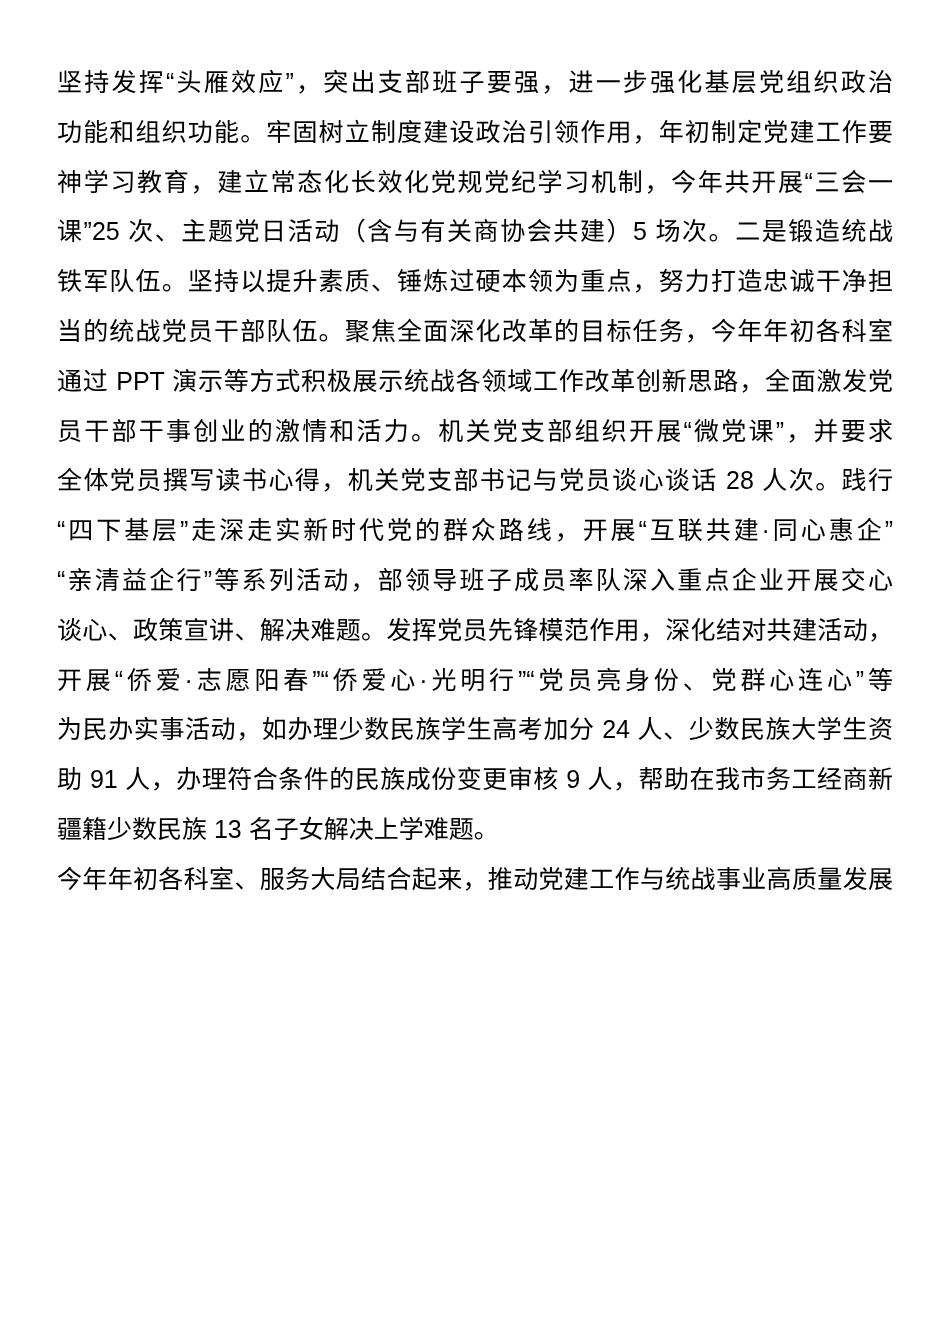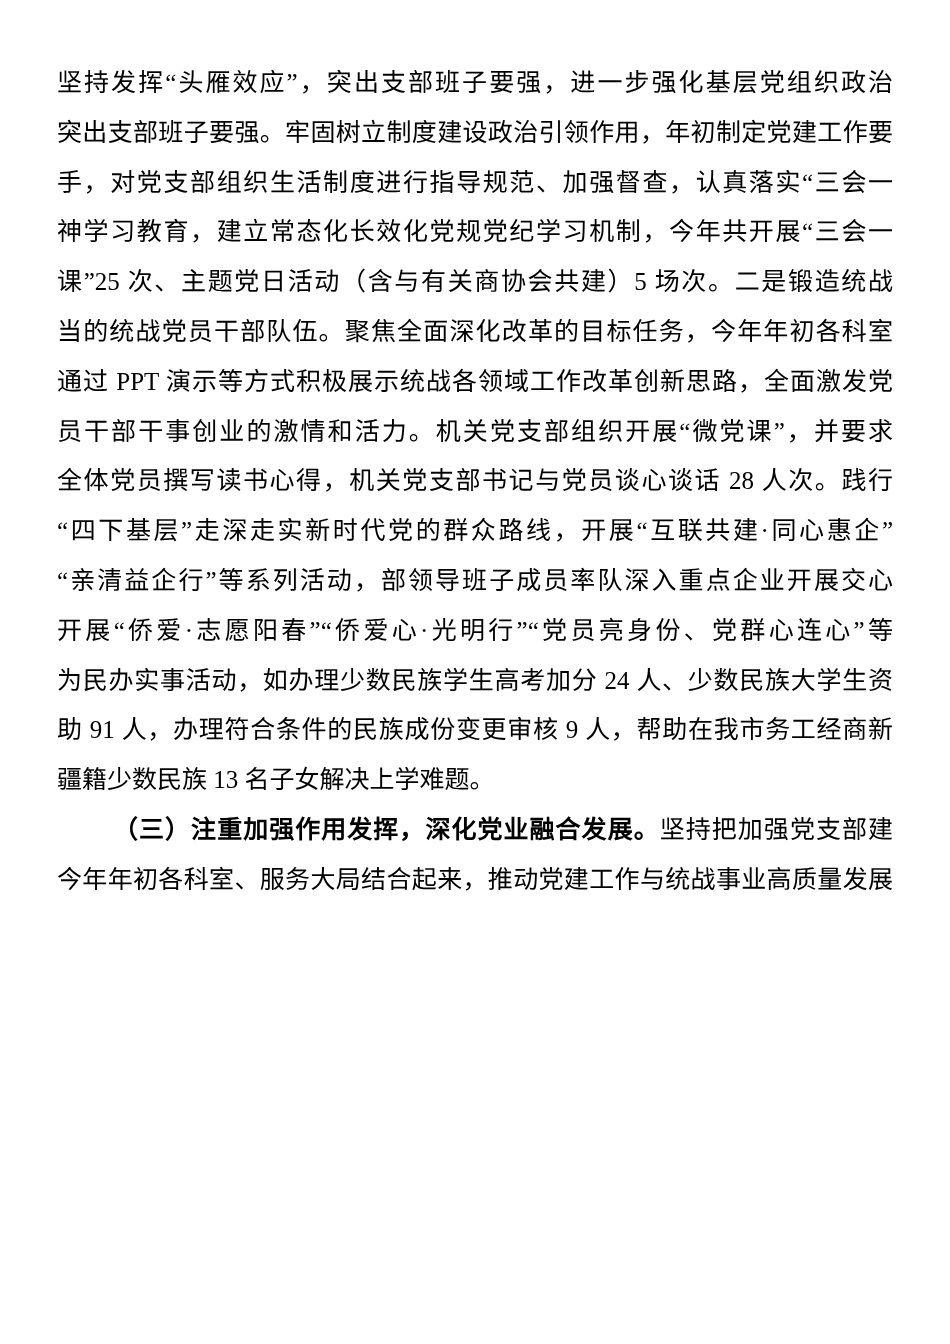--- a/index.html
+++ b/index.html
@@ -6,21 +6,21 @@
     margin: 0;
     padding: 0;
     background: #ffffff;
   }
   .page {
     position: relative;
     width: 950px;
     height: 1344px;
     background: #ffffff;
     overflow: hidden;
-    font-family: Liberation Serif, serif;
+    font-family: Liberation Sans, sans-serif;
   }
   .text-block {
     position: absolute;
     top: 58px;
     left: 57px;
     width: 836px;
     color: #000000;
   }
   .line {
     height: 49.8px;
@@ -43,30 +43,30 @@
   .seg-bold {
     font-weight: bold;
   }
 </style>
 </head>
 <body>
 
 <div class="page" style="background: rgb(255, 255, 255);">
   <div class="text-block" style="color: rgb(0, 0, 0);">
       <div class="line"><span class="seg-regular">坚持发挥“头雁效应”，突出支部班子要强，进一步强化基层党组织政治</span></div>
-      <div class="line"><span class="seg-regular">突出支部班子要强。牢固树立制度建设政治引领作用，年初制定党建工作要</span></div>
-      <div class="line"><span class="seg-regular">手，对党支部组织生活制度进行指导规范、加强督查，认真落实“三会一</span></div>
+      <div class="line"><span class="seg-regular">功能和组织功能。牢固树立制度建设政治引领作用，年初制定党建工作要</span></div>
       <div class="line"><span class="seg-regular">神学习教育，建立常态化长效化党规党纪学习机制，今年共开展“三会一</span></div>
       <div class="line"><span class="seg-regular">课”25 次、主题党日活动（含与有关商协会共建）5 场次。二是锻造统战</span></div>
+      <div class="line"><span class="seg-regular">铁军队伍。坚持以提升素质、锤炼过硬本领为重点，努力打造忠诚干净担</span></div>
       <div class="line"><span class="seg-regular">当的统战党员干部队伍。聚焦全面深化改革的目标任务，今年年初各科室</span></div>
       <div class="line"><span class="seg-regular">通过 PPT 演示等方式积极展示统战各领域工作改革创新思路，全面激发党</span></div>
       <div class="line"><span class="seg-regular">员干部干事创业的激情和活力。机关党支部组织开展“微党课”，并要求</span></div>
       <div class="line"><span class="seg-regular">全体党员撰写读书心得，机关党支部书记与党员谈心谈话 28 人次。践行</span></div>
       <div class="line"><span class="seg-regular">“四下基层”走深走实新时代党的群众路线，开展“互联共建·同心惠企”</span></div>
       <div class="line"><span class="seg-regular">“亲清益企行”等系列活动，部领导班子成员率队深入重点企业开展交心</span></div>
+      <div class="line"><span class="seg-regular">谈心、政策宣讲、解决难题。发挥党员先锋模范作用，深化结对共建活动，</span></div>
       <div class="line"><span class="seg-regular">开展“侨爱·志愿阳春”“侨爱心·光明行”“党员亮身份、党群心连心”等</span></div>
       <div class="line"><span class="seg-regular">为民办实事活动，如办理少数民族学生高考加分 24 人、少数民族大学生资</span></div>
       <div class="line"><span class="seg-regular">助 91 人，办理符合条件的民族成份变更审核 9 人，帮助在我市务工经商新</span></div>
       <div class="line no-justify"><span class="seg-regular">疆籍少数民族 13 名子女解决上学难题。</span></div>
-      <div class="line indent"><span class="seg-bold">（三）注重加强作用发挥，深化党业融合发展。</span><span class="seg-regular">坚持把加强党支部建</span></div>
       <div class="line"><span class="seg-regular">今年年初各科室、服务大局结合起来，推动党建工作与统战事业高质量发展</span></div>
     </div>
 </div>
 
 </body></html>

